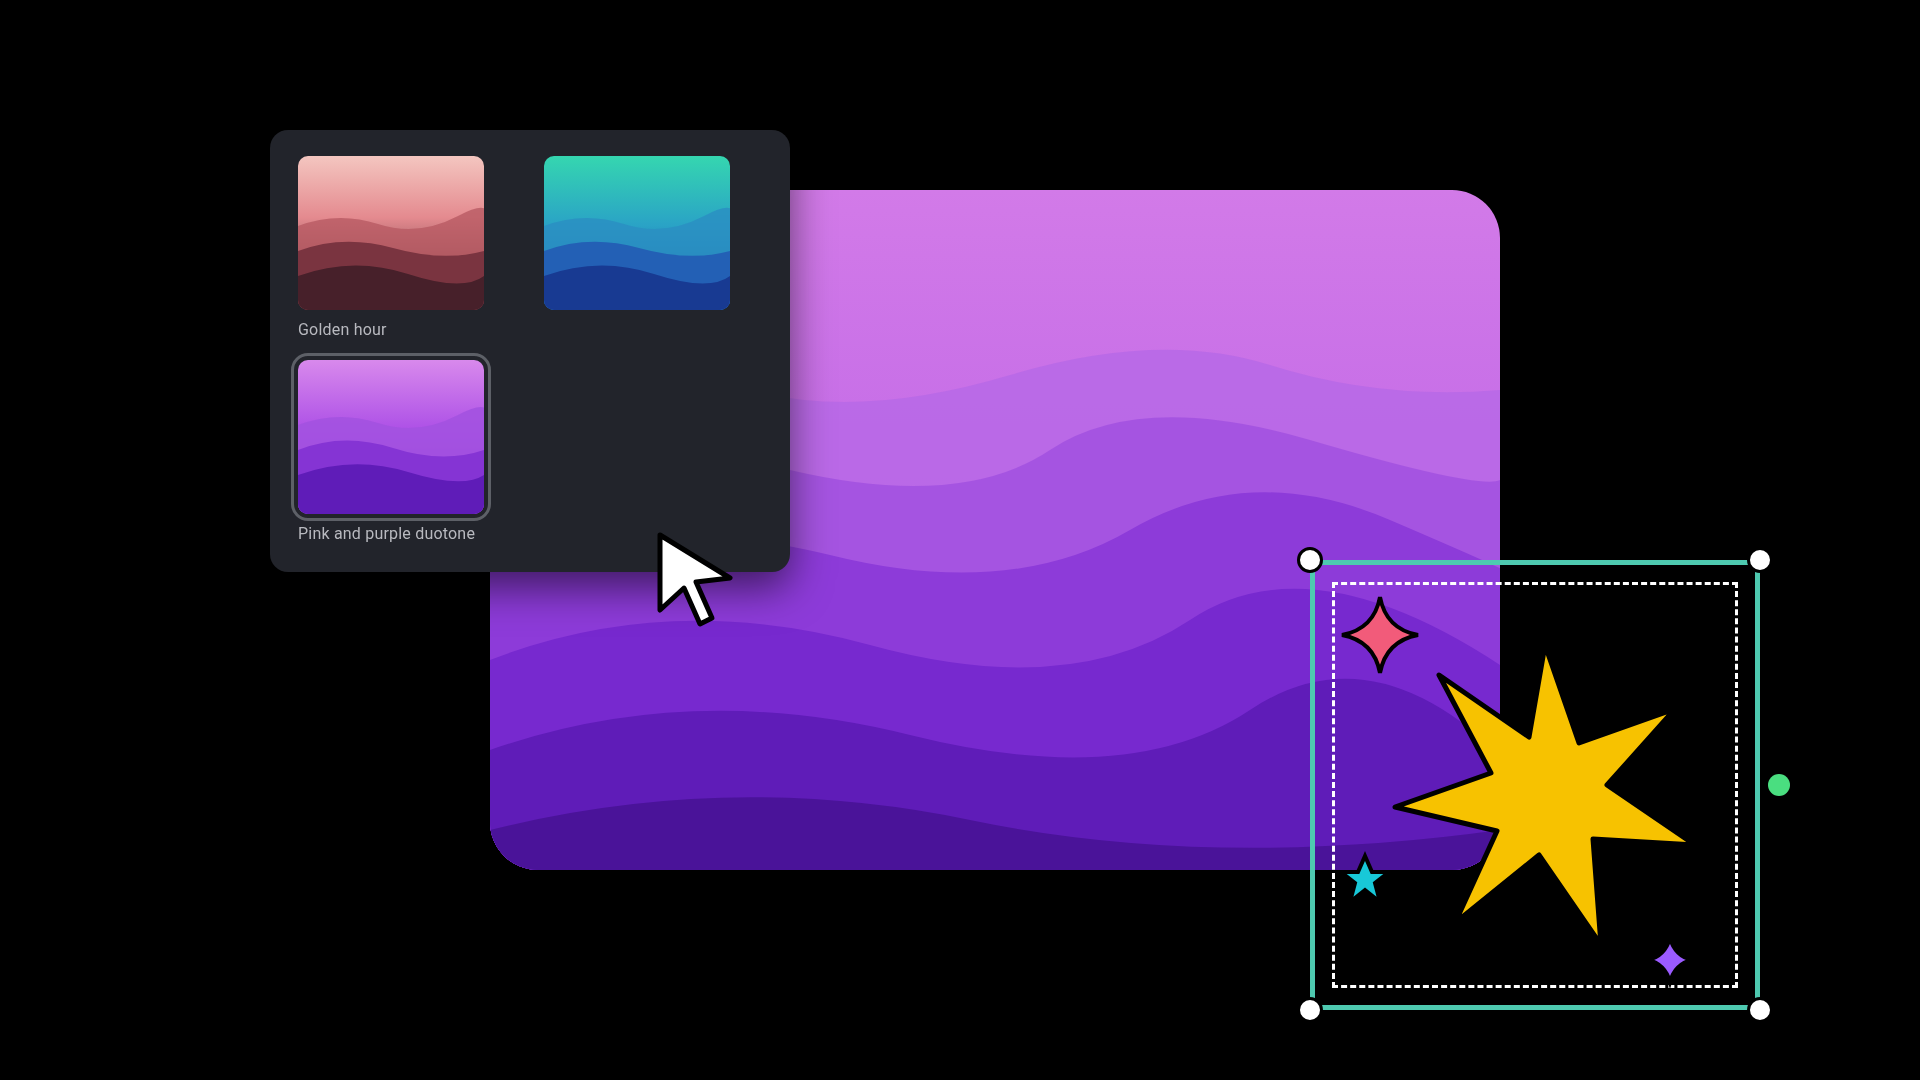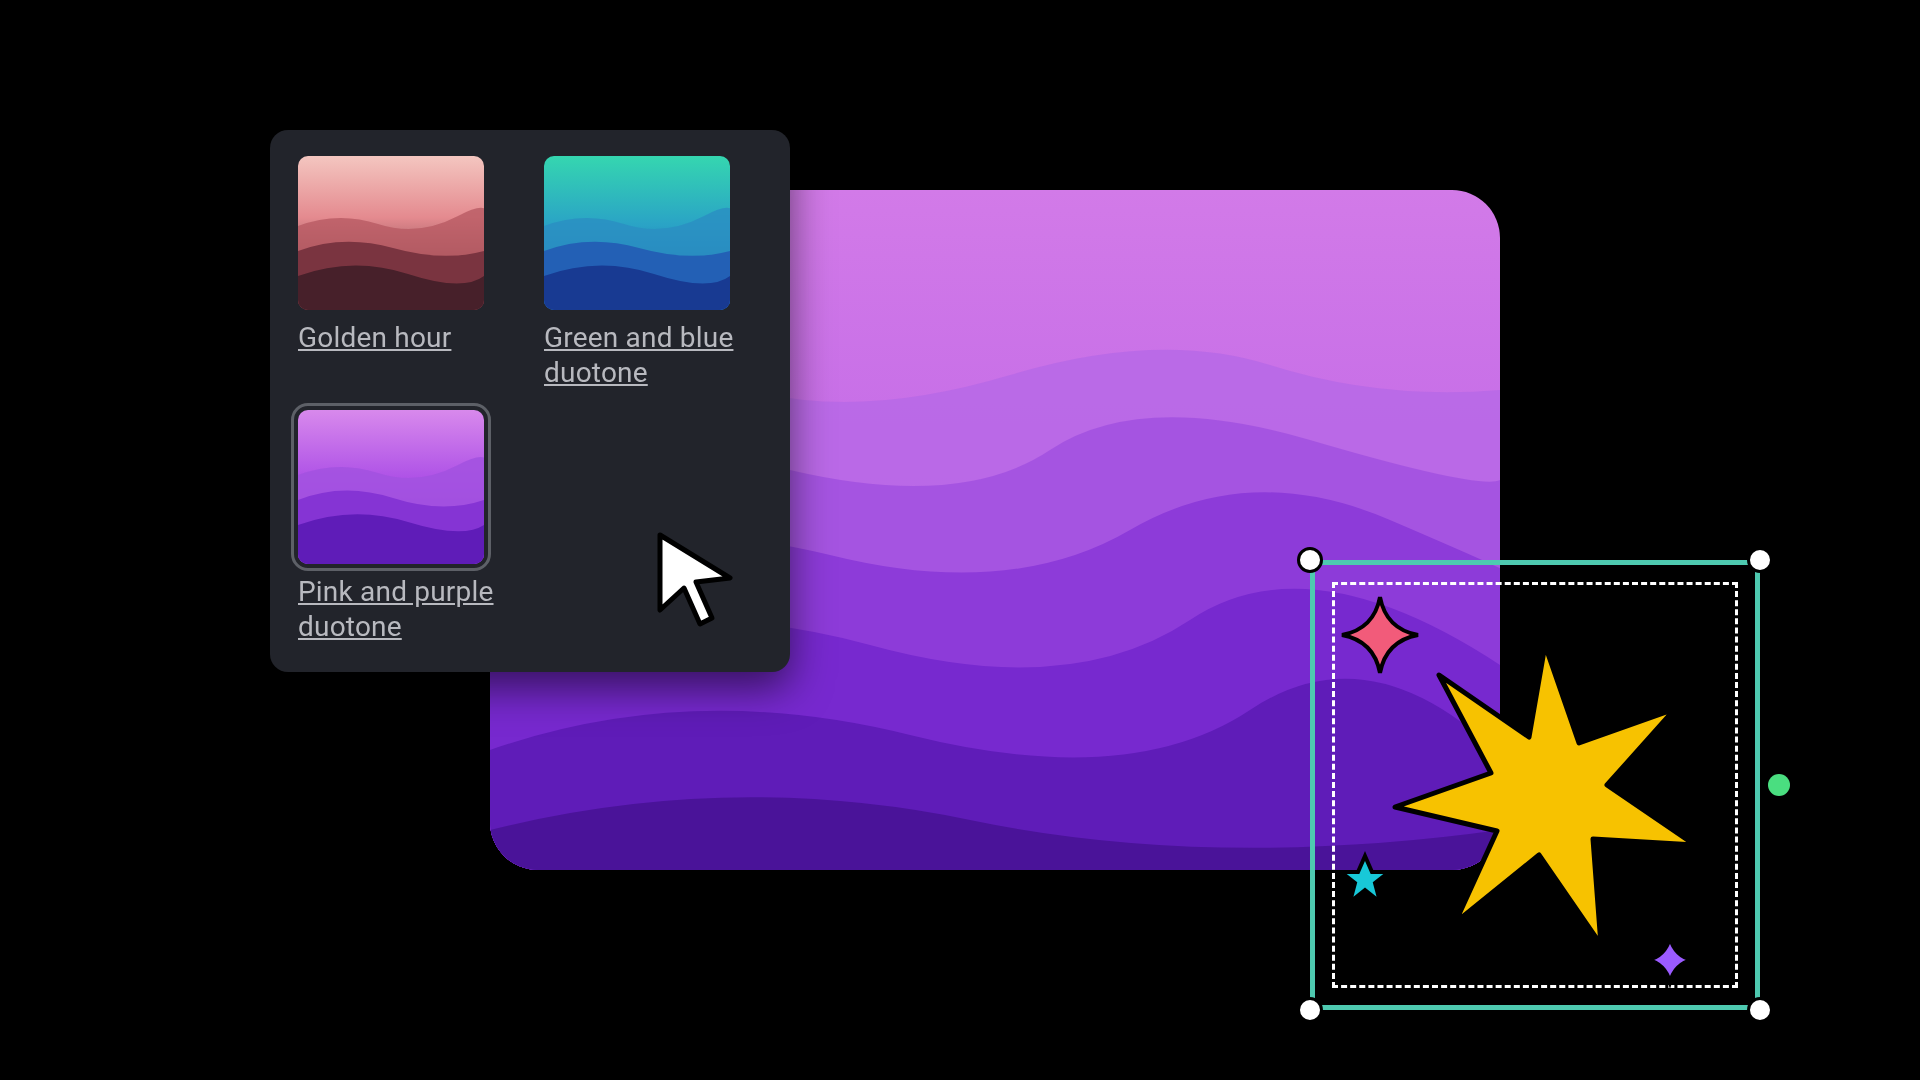--- a/index.html
+++ b/index.html
@@ -64,24 +64,23 @@
     overflow: hidden;
     position: relative;
   }
   .filter-tile.selected .filter-thumb {
     outline: 3px solid #5d6067;
     outline-offset: 4px;
     border-radius: 10px;
   }
   .filter-label {
     color: #b8b9bf;
-    font-size: 28px;
+    font-size: 16px;
     line-height: 1.25;
     letter-spacing: .2px;
-    text-decoration: underline;
   }
 
   
   .mini-mountains { width:100%; height:100%; display:block; }
 
   
   .cursor {
     position: absolute;
     left: 650px;
     top: 530px;
@@ -192,21 +191,20 @@
               <stop offset=".45" stop-color="#2aa3c6"></stop>
               <stop offset="1" stop-color="#1b3ea8"></stop>
             </linearGradient>
           </defs>
           <rect width="186" height="154" fill="url(#gb)"></rect>
           <path d="M0 70 Q40 55 80 68 T160 60 T186 72 V154 H0Z" fill="#2a8fc2" opacity=".85"></path>
           <path d="M0 95 Q45 78 95 92 T186 95 V154 H0Z" fill="#2360b5"></path>
           <path d="M0 120 Q55 100 110 118 T186 120 V154 H0Z" fill="#183a92"></path>
         </svg>
       </div>
-      <div class="filter-label">Green and blue duotone</div>
     </div>
 
 
     <div class="filter-tile selected">
       <div class="filter-thumb">
         <svg class="mini-mountains" viewBox="0 0 186 154" preserveAspectRatio="none">
           <defs>
             <linearGradient id="pp" x1="0" y1="0" x2="0" y2="1">
               <stop offset="0" stop-color="#d889ec"></stop>
               <stop offset=".5" stop-color="#a94be6"></stop>

